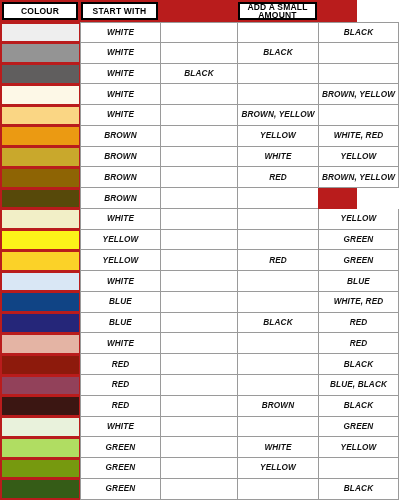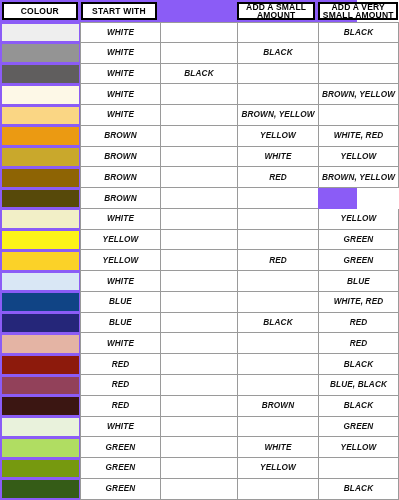--- a/index.html
+++ b/index.html
@@ -13,21 +13,21 @@
     overflow: hidden;
     font-family: "Liberation Sans", sans-serif;
     -webkit-font-smoothing: none;
   }
 
   #chart {
     width: 357px;
     height: 500px;
     position: relative;
     box-sizing: border-box;
-    background: #8b5cf6;
+    background: #b91c1c;
   }
 
   
   .header-row {
     display: flex;
     width: 399px;
     height: 22px;
     box-sizing: border-box;
     padding: 2px 1px 2px 2px;
     gap: 3px;
@@ -102,21 +102,20 @@
 </head>
 <body>
 
 <div id="chart">
 
   <div class="header-row">
     <div class="hcell hc-colour">COLOUR</div>
     <div class="hcell hc-start">START WITH</div>
     <div class="hcell hc-add">ADD</div>
     <div class="hcell hc-small">ADD A SMALL AMOUNT</div>
-    <div class="hcell hc-vsmall">ADD A VERY SMALL AMOUNT</div>
   </div>
 
   <div class="rows" id="rows-container">
       <div class="row">
         <div class="swatch-cell">
           <div class="swatch" style="background: rgb(238, 238, 238);"></div>
         </div>
         <div class="tcell tc-start">WHITE</div>
         <div class="tcell tc-add"></div>
         <div class="tcell tc-small"></div>

